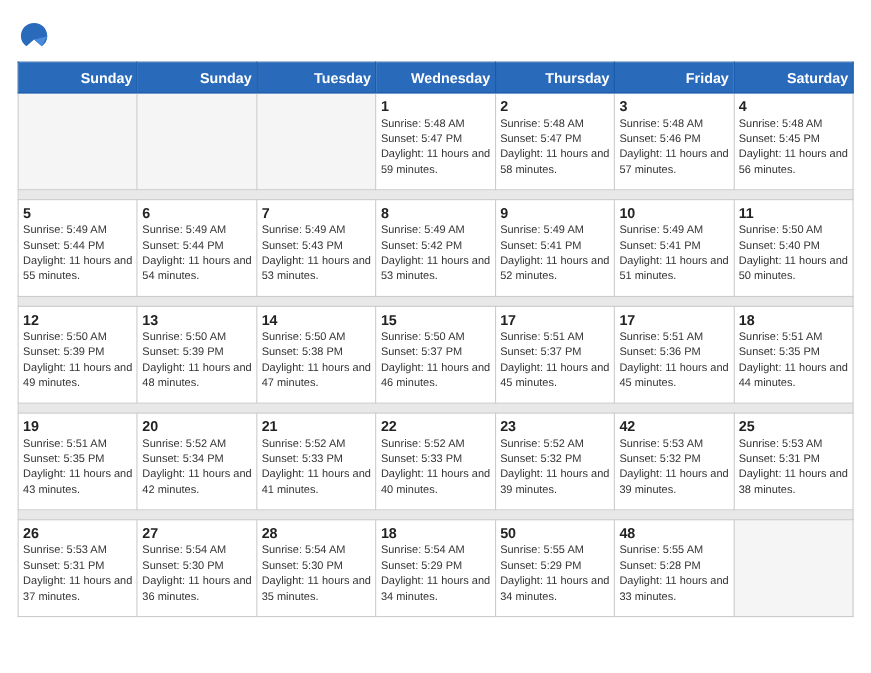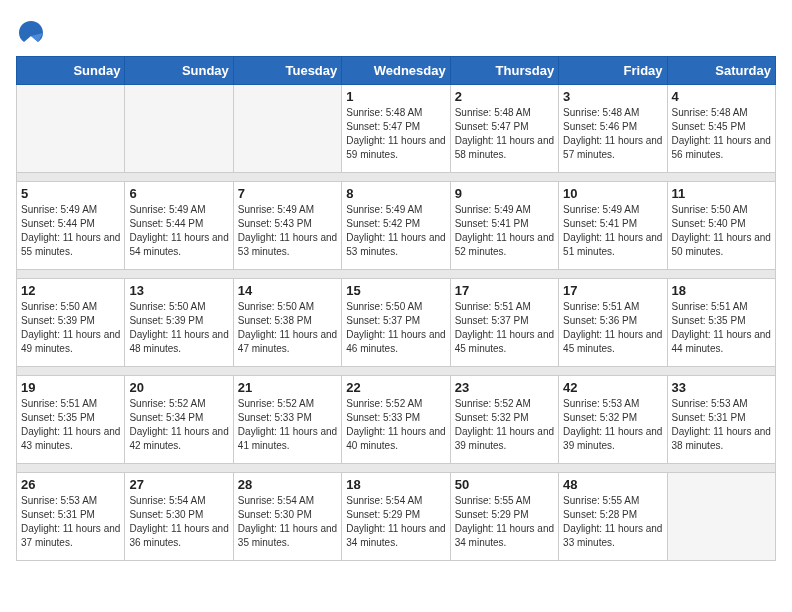--- a/index.html
+++ b/index.html
@@ -233,21 +233,21 @@
         </td>
         <td>
           <span class="day-number">23</span>
           <div class="day-info">Sunrise: 5:52 AM<br>Sunset: 5:32 PM<br>Daylight: 11 hours and 39 minutes.</div>
         </td>
         <td>
           <span class="day-number">42</span>
           <div class="day-info">Sunrise: 5:53 AM<br>Sunset: 5:32 PM<br>Daylight: 11 hours and 39 minutes.</div>
         </td>
         <td>
-          <span class="day-number">33</span>
+          <span class="day-number">25</span>
           <div class="day-info">Sunrise: 5:53 AM<br>Sunset: 5:31 PM<br>Daylight: 11 hours and 38 minutes.</div>
         </td>
       </tr>
       <tr>
         <td colspan="7" style="height: 6px; background: rgb(232, 232, 232); border: 1px solid rgb(204, 204, 204);"></td>
       </tr>
       <tr>
         <td>
           <span class="day-number">26</span>
           <div class="day-info">Sunrise: 5:53 AM<br>Sunset: 5:31 PM<br>Daylight: 11 hours and 37 minutes.</div>

